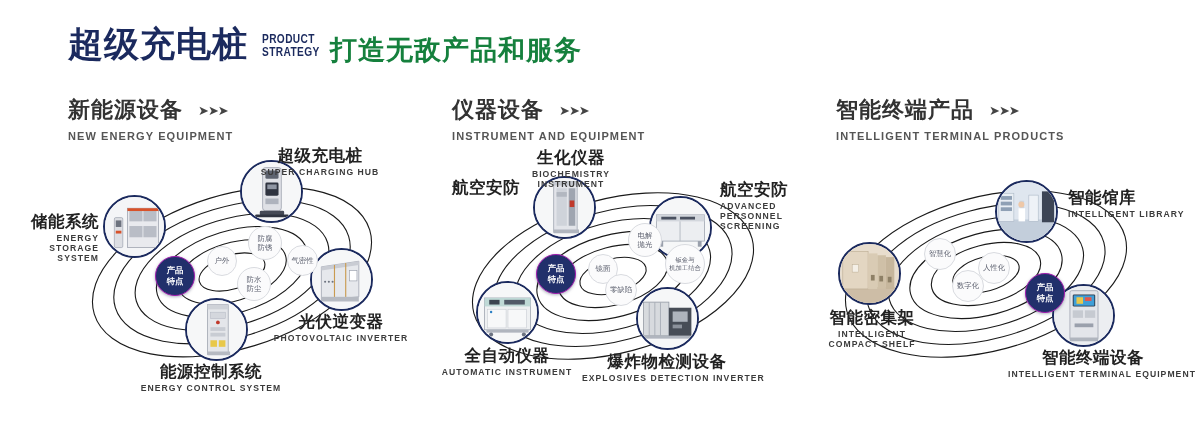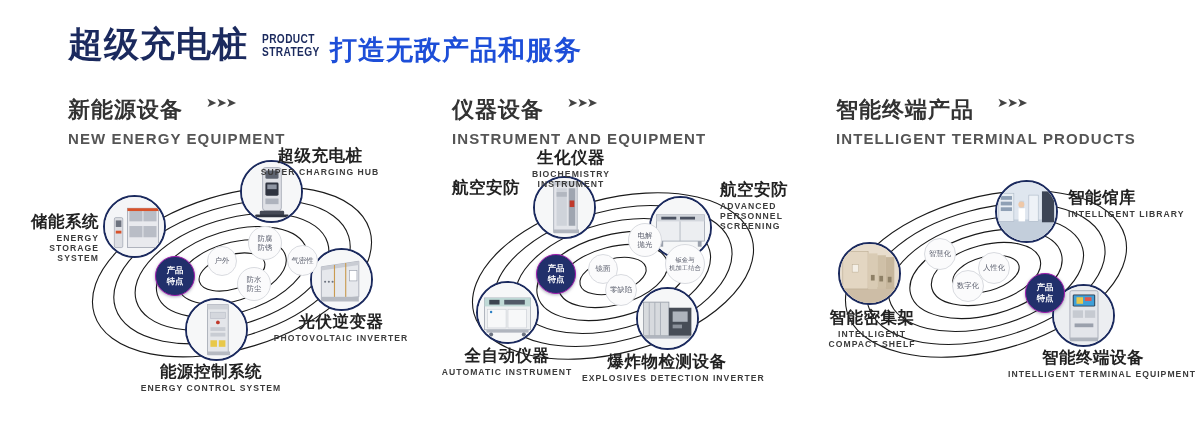--- a/index.html
+++ b/index.html
@@ -18,28 +18,28 @@
     font-family:"Liberation Sans","DejaVu Sans",sans-serif;
   }
   .hdr-en{
     display:flex;flex-direction:column;justify-content:flex-end;
     color:#1b2a5e;font-size:13px;font-weight:bold;line-height:1.02;
     letter-spacing:.5px;transform:scaleX(.78);transform-origin:left bottom;
     padding-bottom:3px;
   }
   .hdr-sub{
     position:absolute;left:330px;top:32px;
-    font-size:27px;font-weight:bold;color:#1d4ed8;letter-spacing:1px;
+    font-size:27px;font-weight:bold;color:#15803d;letter-spacing:1px;
   }
 
   
   .sec{position:absolute;}
-  .sec-cn{font-size:22px;font-weight:bold;color:#333;letter-spacing:1px;display:flex;gap:23px;}
+  .sec-cn{font-size:22px;font-weight:bold;color:#333;letter-spacing:1px;display:flex;align-items:center;gap:15px;}
   .sec-arrows{color:#444;font-size:13px;letter-spacing:-1px;font-weight:bold;}
-  .sec-en{font-size:15px;color:#555;letter-spacing:1.1px;margin-top:5px;font-weight:bold;}
+  .sec-en{font-size:11px;color:#555;letter-spacing:1.1px;margin-top:5px;font-weight:bold;}
 
   
   .cluster{position:absolute;}
   .orbits{position:absolute;left:0;top:0;}
 
   
   .node{
     position:absolute;border-radius:50%;
     border:2.5px solid #1b2a5e;overflow:hidden;
     background:#f2f3f5;

